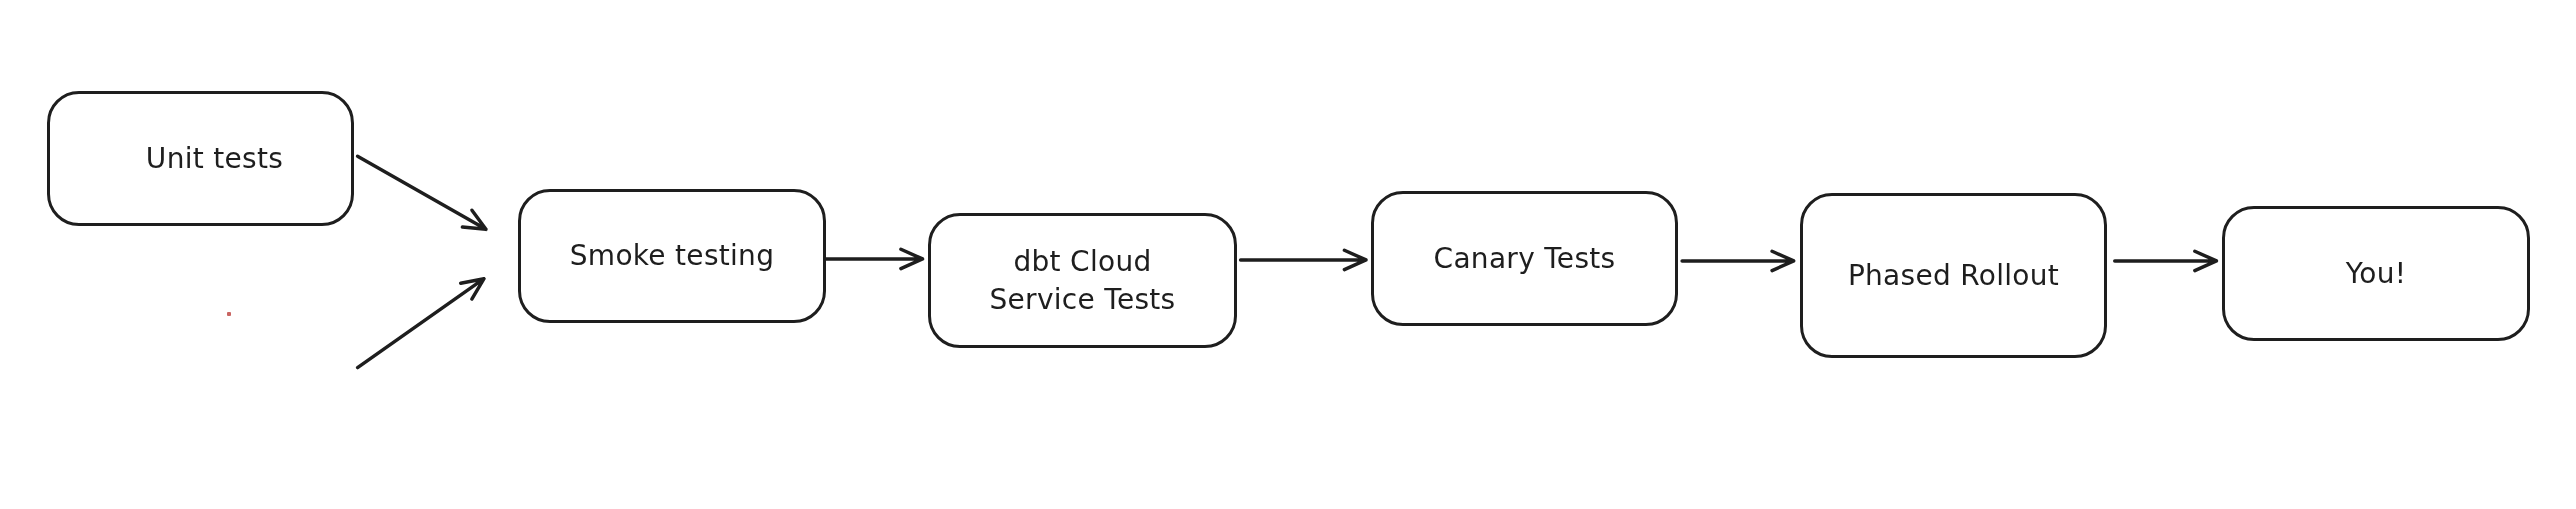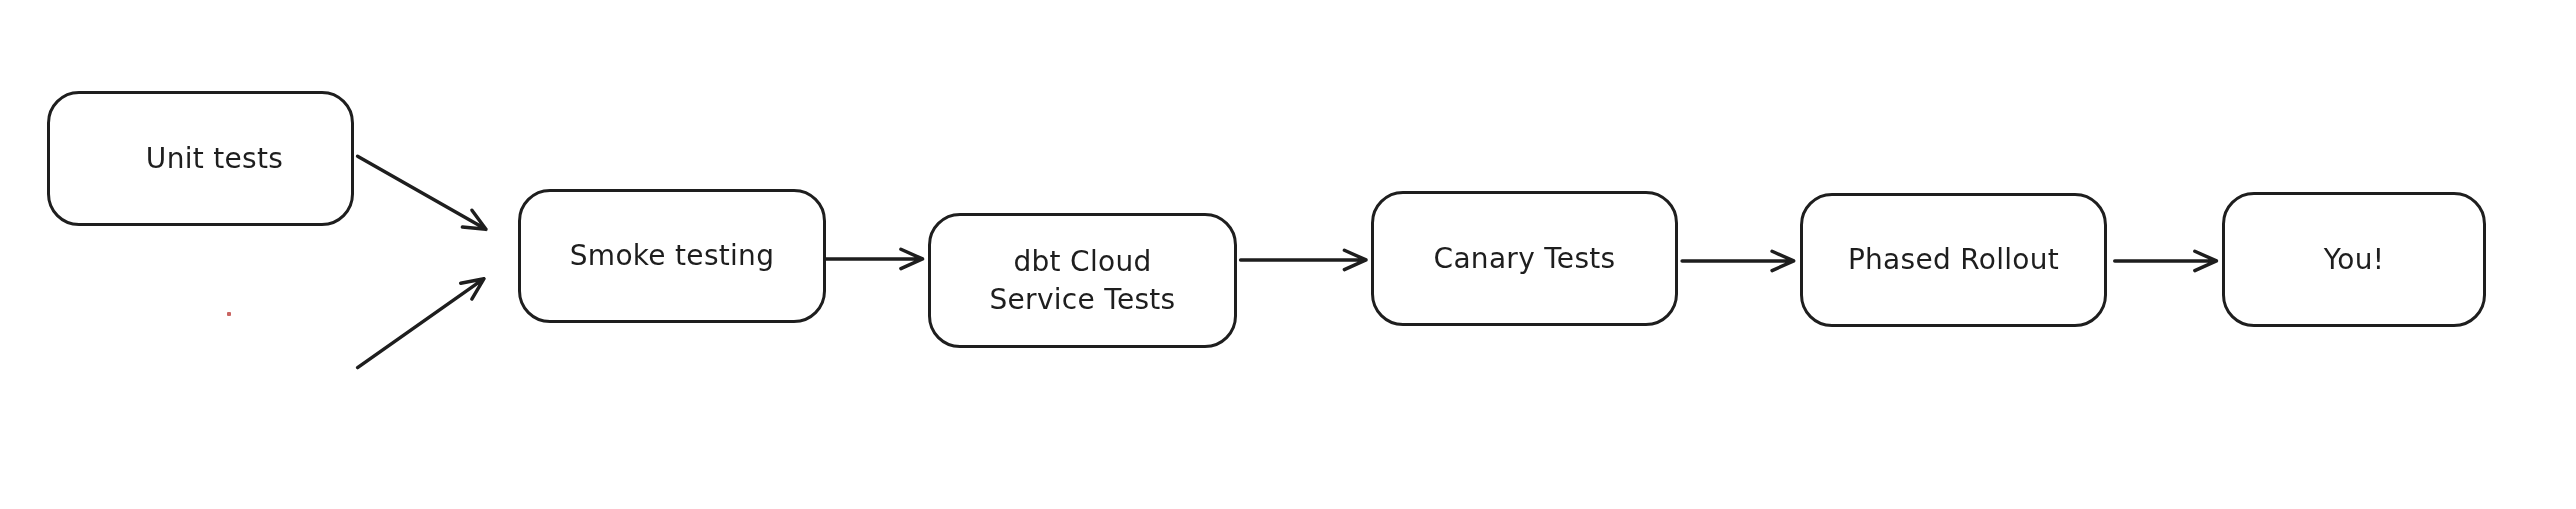--- a/index.html
+++ b/index.html
@@ -82,22 +82,22 @@
       <div class="node" style="left: 518px; top: 189px; width: 308px; height: 134px; align-items: center;">
         <span class="node-label">Smoke testing</span>
       </div>
       <div class="node" style="left: 928px; top: 189px; width: 309px; height: 135px; margin-top: 24px;">
         <span class="node-label">dbt Cloud
 Service Tests</span>
       </div>
       <div class="node" style="left: 1371px; top: 191px; width: 307px; height: 135px;">
         <span class="node-label">Canary Tests</span>
       </div>
-      <div class="node" style="left: 1800px; top: 193px; width: 307px; height: 134px;">
+      <div class="node" style="left: 1800px; top: 193px; width: 307px; height: 165px;">
         <span class="node-label">Phased Rollout</span>
       </div>
-      <div class="node" style="left: 2222px; top: 192px; width: 264px; height: 135px; justify-content: center;">
+      <div class="node" style="left: 2222px; top: 206px; width: 308px; height: 135px; justify-content: center;">
         <span class="node-label">You!</span>
       </div>
     </div>
   <div id="artifact-dot" class="artifact-dot" style="left: 227px; top: 312px; background: rgb(201, 101, 98);"></div>
 </div>
 
 
 </body></html>

